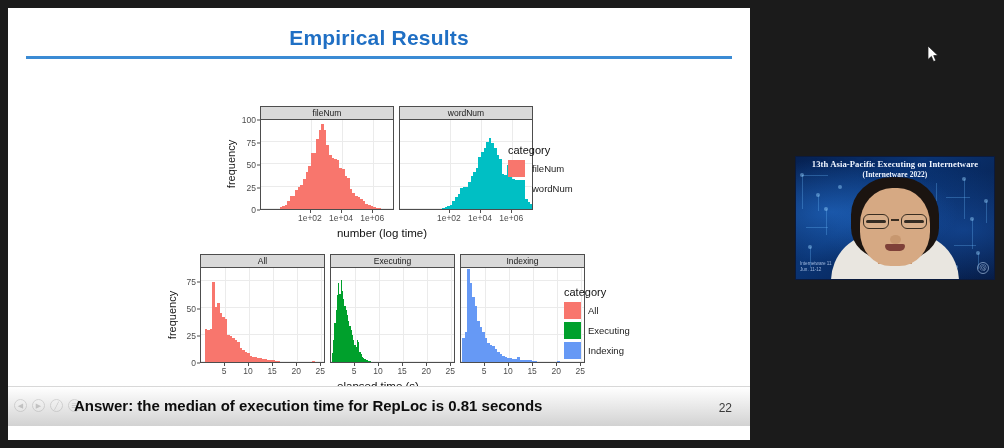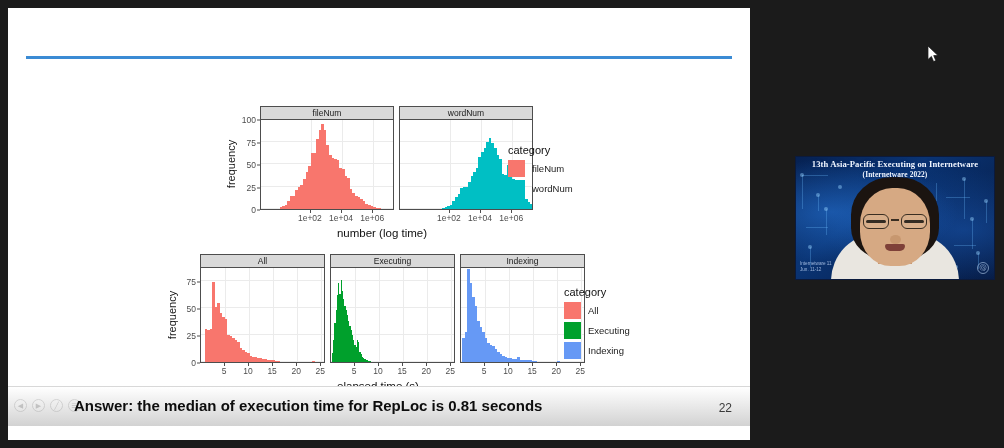--- a/index.html
+++ b/index.html
@@ -158,20 +158,21 @@
   
   #cursor { position: absolute; left: 928px; top: 46px; width: 12px; height: 18px; }
 </style>
 </head>
 <body>
 
 <div id="app">
 
   <div id="slide">
 
+    <div id="slide-title">Empirical Results</div>
     <div id="title-rule"></div>
 
     <div class="chart-block" id="chart1" style="left:218px; top:98px;">
         <div class="panel-row">
           <div class="y-axis" style="height: 104px;">
             <div class="y-title" style="left: -40px; top: 52px; width: 90px; text-align: center;">frequency</div>
             <div class="y-tick-lab" style="top: 104px;">0</div>
             <div class="y-tick-mark" style="top: 104px;"></div>
             <div class="y-tick-lab" style="top: 81.5px;">25</div>
             <div class="y-tick-mark" style="top: 81.5px;"></div>

